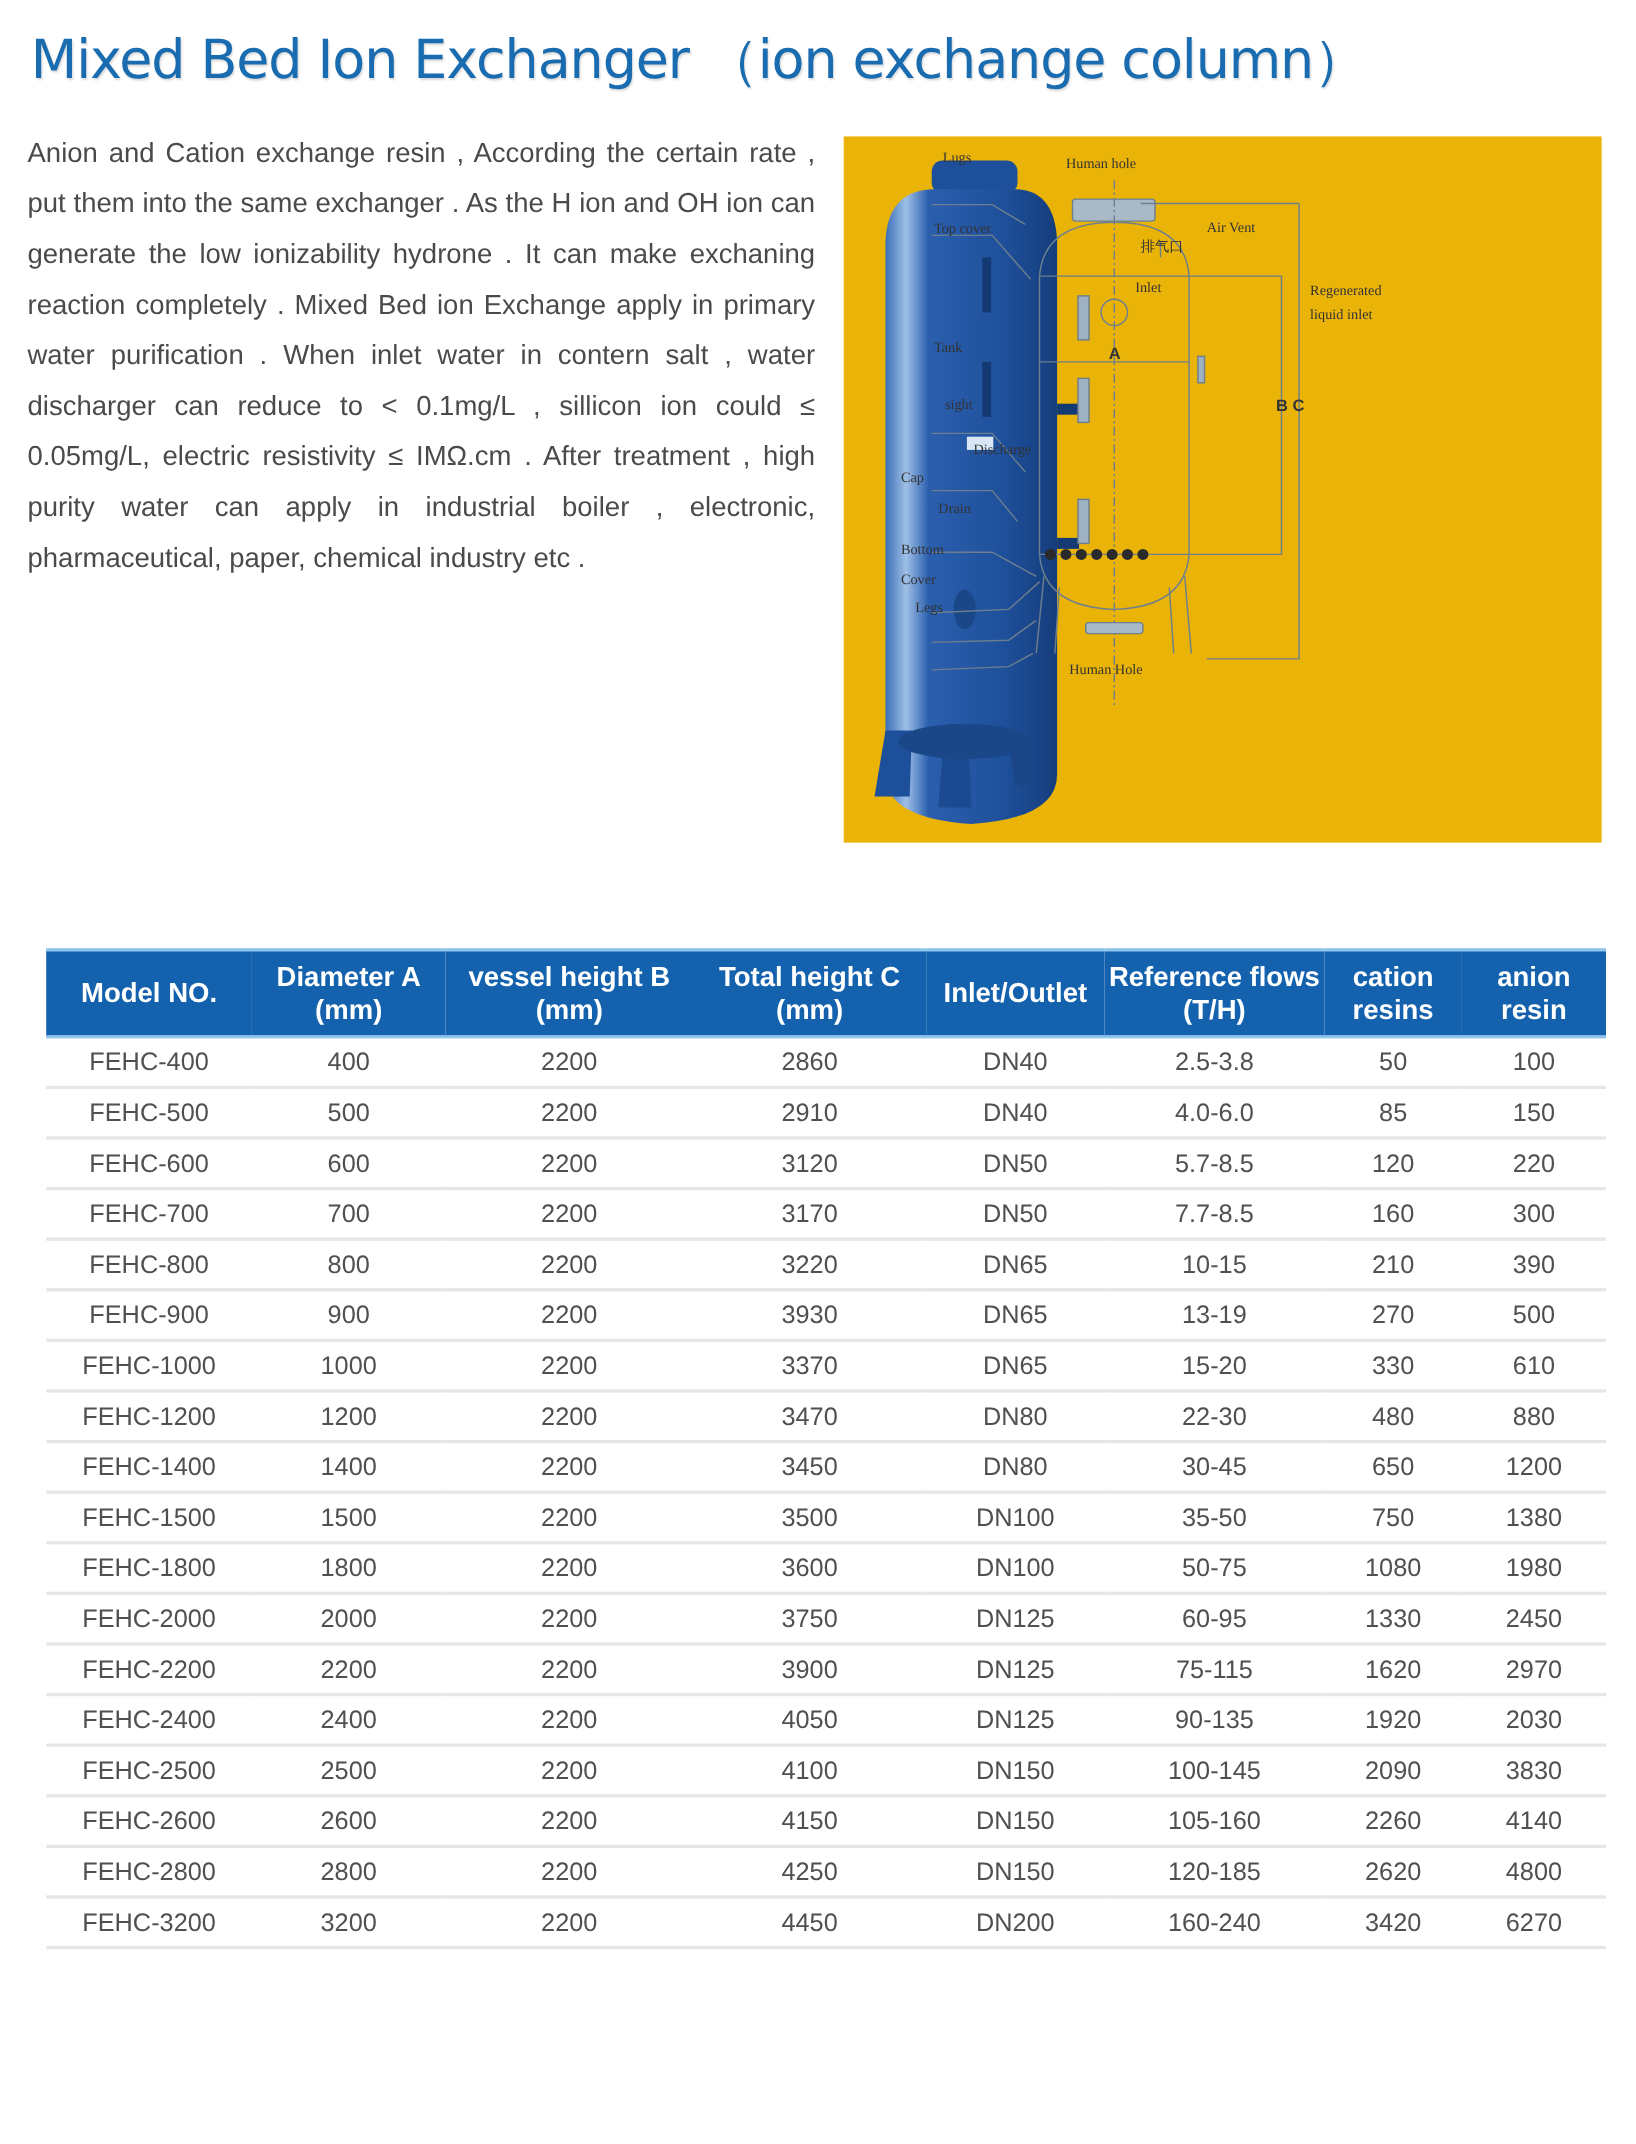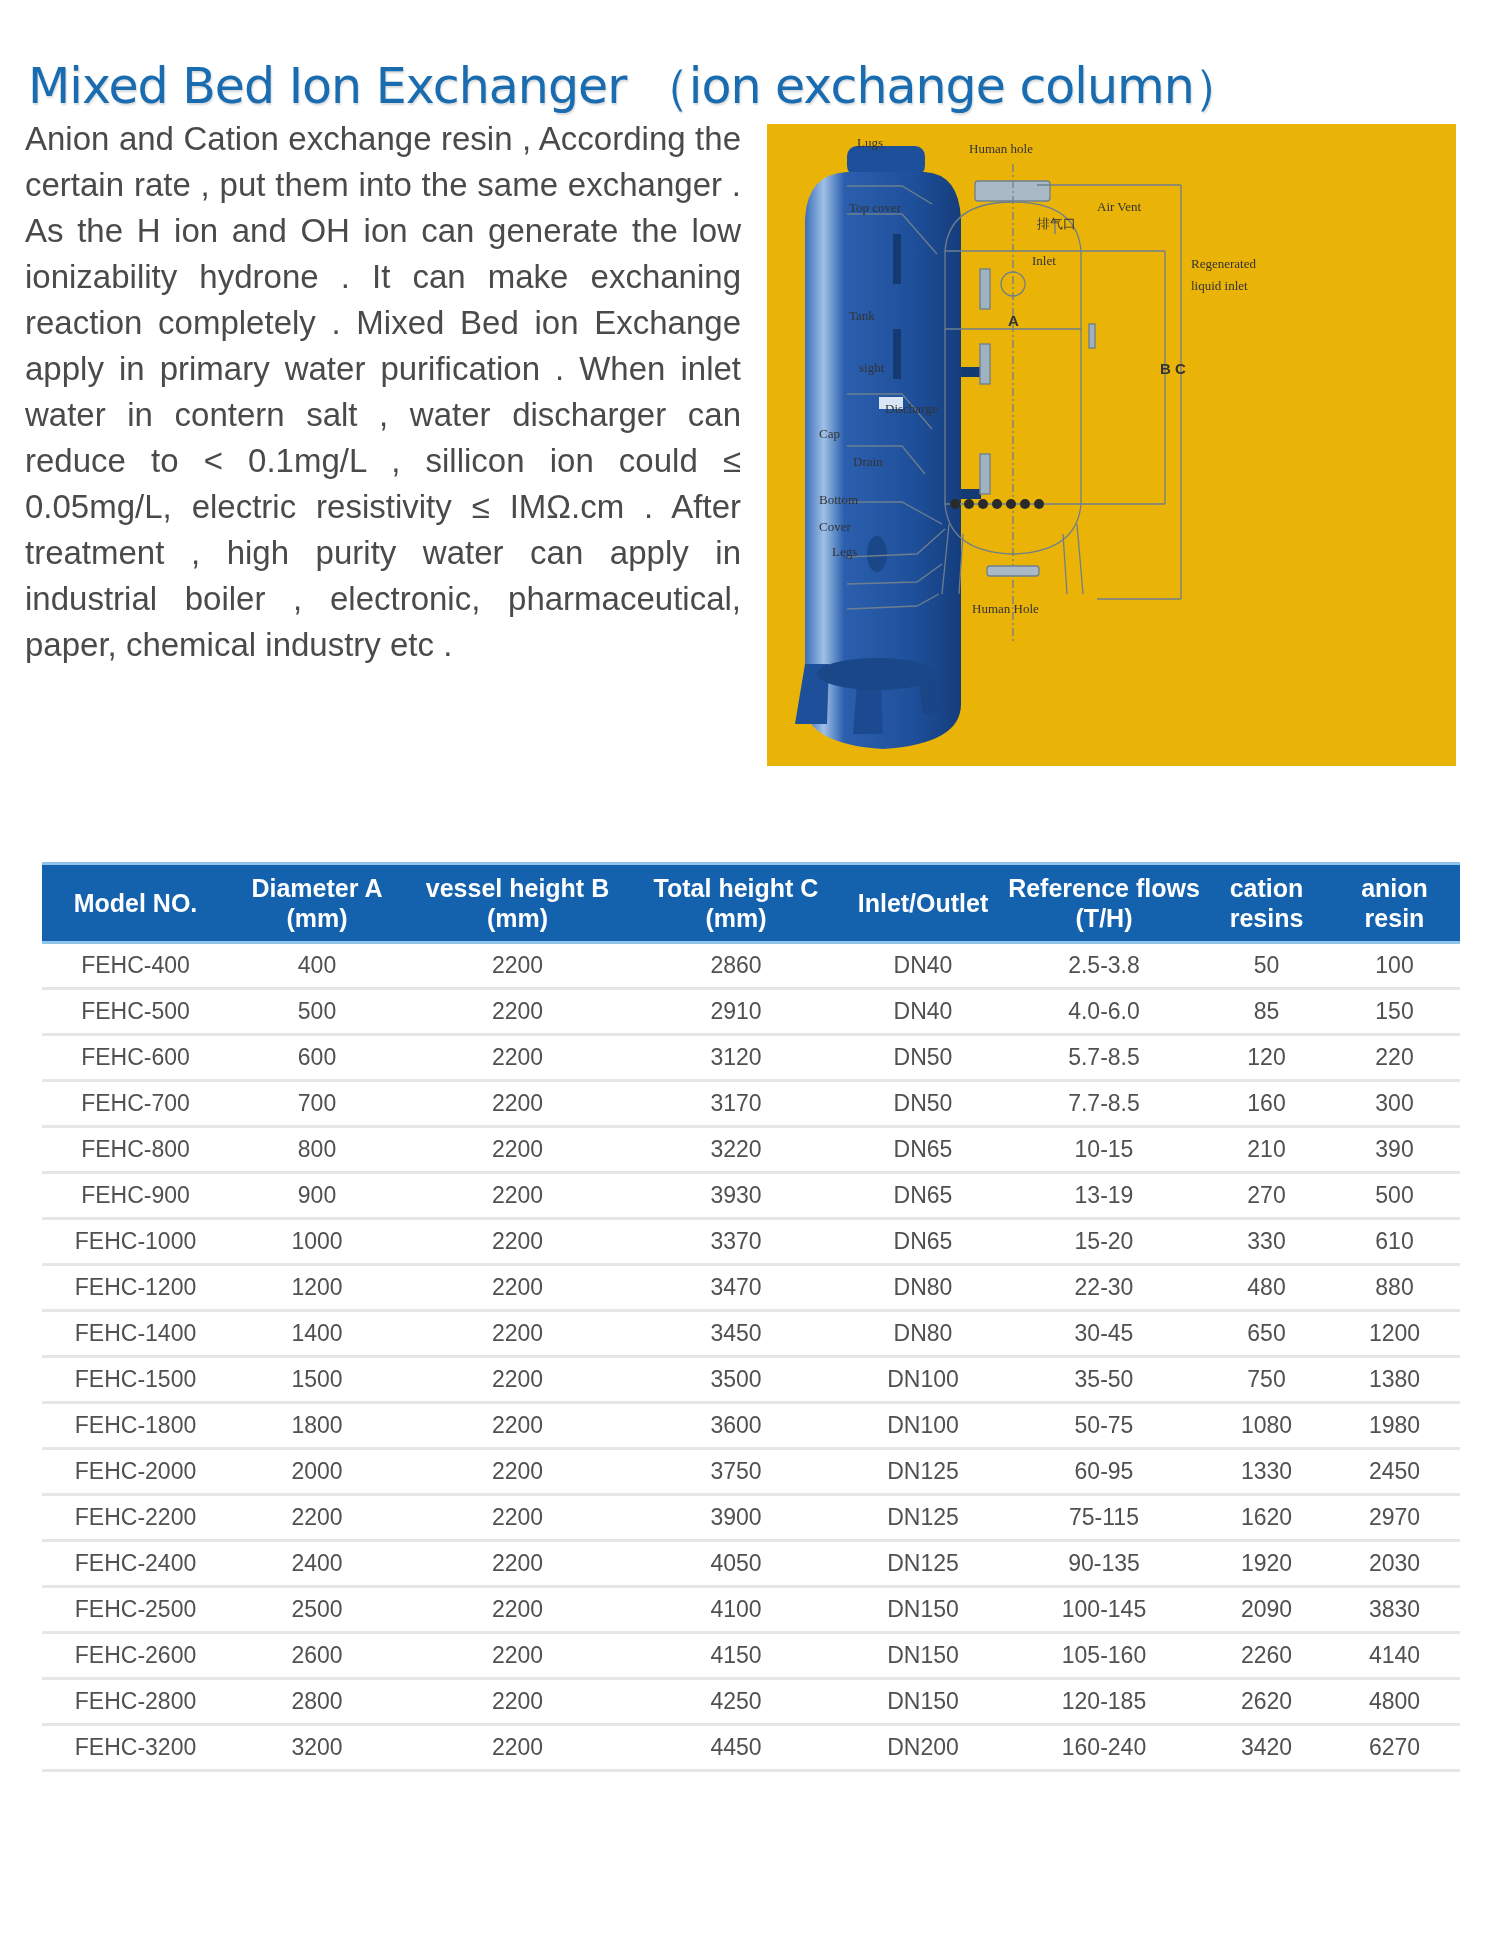--- a/index.html
+++ b/index.html
@@ -4,26 +4,25 @@
 <style>
   html, body { margin: 0; padding: 0; background: #ffffff; }
   body { width: 1487px; height: 1949px; position: relative; overflow: hidden; font-family: "Liberation Sans", sans-serif; }
 
   .title {
     position: absolute; left: 28px; top: 22px;
     font-family: "DejaVu Sans", sans-serif;
     font-size: 49px; color: #1a6cb0; letter-spacing: -1px;
     text-shadow: 1px 2px 2px rgba(0,0,0,0.15);
     white-space: nowrap;
-    margin-top: 32px;
   }
 
   .intro {
     position: absolute; left: 25px; top: 116px; width: 716px;
-    font-size: 33px; line-height: 46px; color: #4a4a4a;
+    font-size: 25px; line-height: 46px; color: #4a4a4a;
     text-align: justify; text-align-last: left;
   }
 
   .figure {
     position: absolute; left: 767px; top: 124px; width: 689px; height: 642px;
     background: #eab308;
   }
   .figure svg { position: absolute; left: 0; top: 0; }
   .lbl { font-family: "Liberation Serif", serif; font-size: 13px; fill: #333; }
   .lbl-b { font-family: "Liberation Sans", sans-serif; font-size: 15px; font-weight: bold; fill: #333; }

